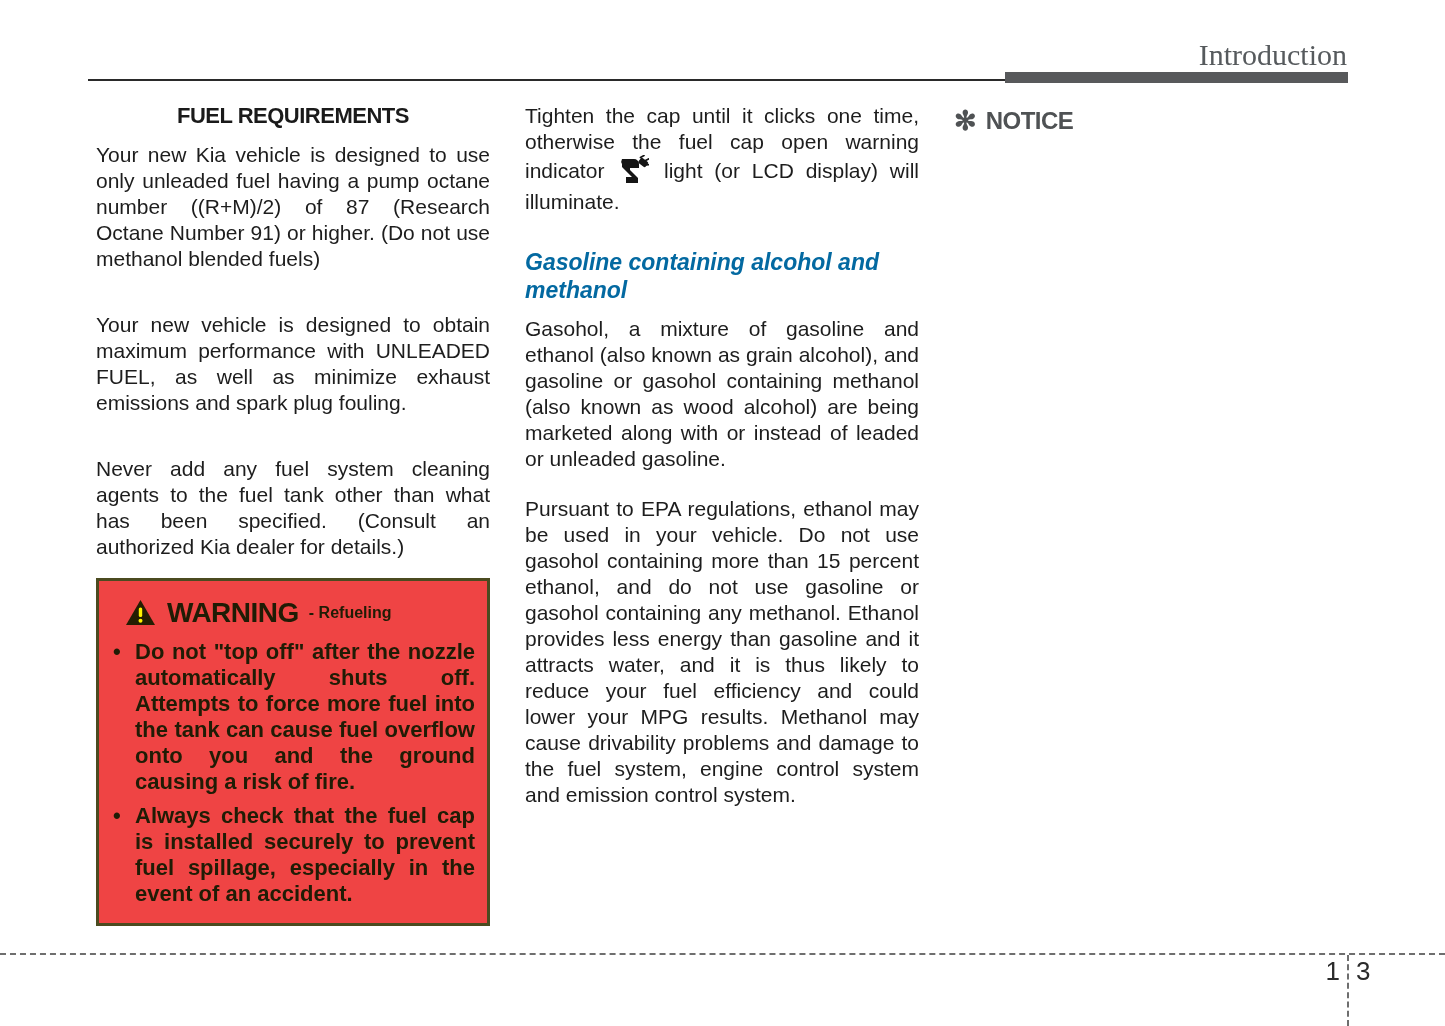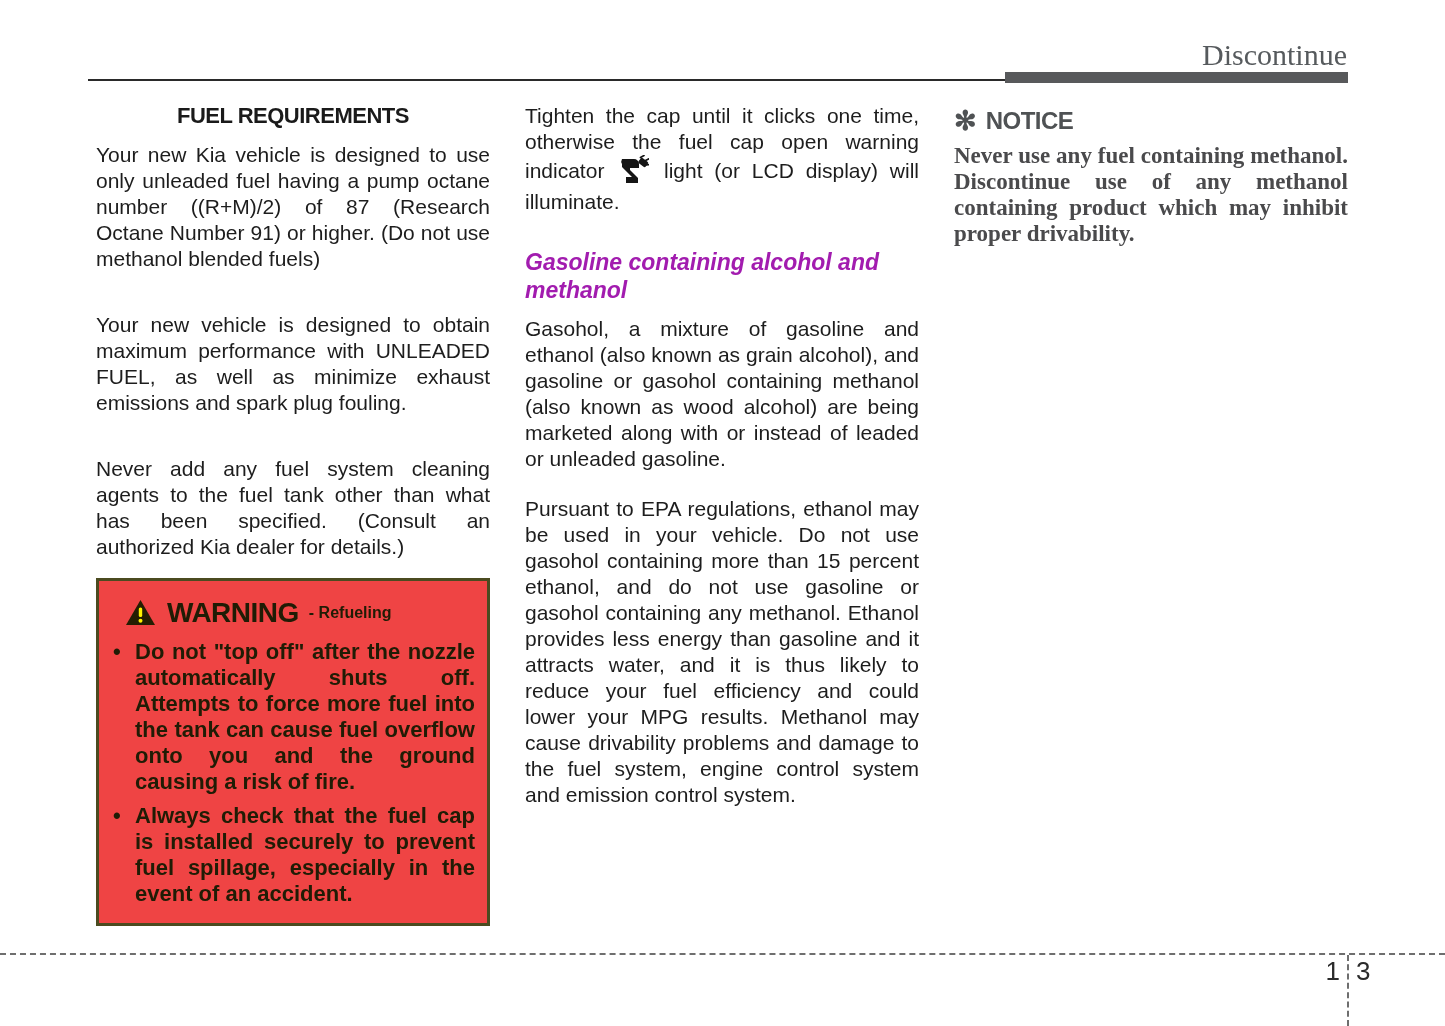--- a/index.html
+++ b/index.html
@@ -60,21 +60,21 @@
   .body-p.tight  { margin-bottom: 24px; }
   .body-p.mid    { margin-bottom: 33px; }
   .body-p.last   { margin-bottom: 18px; }
 
   .sub-heading {
     margin: 0 0 12px 0;
     font-size: 23px;
     line-height: 28px;
     font-weight: bold;
     font-style: italic;
-    color: #a21caf;
+    color: #0369a1;
   }
 
   
   .warning-box {
     border: 3px solid #4b4b20;
     background: #ef4444;
     padding: 14px 12px 16px 14px;
     color: #201c05;
   }
   .warning-title {
@@ -141,21 +141,21 @@
     position: absolute;
     top: 956px; left: 1356px;
     font-size: 26px; color: #2b2b2b;
   }
 </style>
 </head>
 <body>
 
 <div class="page">
 
-  <div class="header-title">Discontinue</div>
+  <div class="header-title">Introduction</div>
   <div class="rule-thin"></div>
   <div class="rule-thick"></div>
 
   <div class="columns">
 
     <div class="col">
       <h1 class="section-heading">FUEL REQUIREMENTS</h1>
       <p class="body-p">Your new Kia vehicle is designed to use only unleaded fuel having a pump octane number ((R+M)/2) of 87 (Research Octane Number 91) or higher. (Do not use methanol blended fuels)</p>
       <p class="body-p">Your new vehicle is designed to obtain maximum performance with UNLEADED FUEL, as well as minimize exhaust emissions and spark plug fouling.</p>
       <p class="body-p last">Never add any fuel system cleaning agents to the fuel tank other than what has been specified. (Consult an authorized Kia dealer for details.)</p>
@@ -200,21 +200,20 @@
       <h2 class="sub-heading">Gasoline containing alcohol and methanol</h2>
       <p class="body-p tight">Gasohol, a mixture of gasoline and ethanol (also known as grain alcohol), and gasoline or gasohol containing methanol (also known as wood alcohol) are being marketed along with or instead of leaded or unleaded gasoline.</p>
       <p class="body-p">Pursuant to EPA regulations, ethanol may be used in your vehicle. Do not use gasohol containing more than 15 percent ethanol, and do not use gasoline or gasohol containing any methanol. Ethanol provides less energy than gasoline and it attracts water, and it is thus likely to reduce your fuel efficiency and could lower your MPG results. Methanol may cause drivability problems and damage to the fuel system, engine control system and emission control system.</p>
     </div>
 
     <div class="col">
       <div class="notice-title-row">
         <span class="notice-ast">✻</span>
         <span class="notice-word">NOTICE</span>
       </div>
-      <p class="notice-body">Never use any fuel containing methanol. Discontinue use of any methanol containing product which may inhibit proper drivability.</p>
     </div>
 
   </div>
 
   <div class="dash-h"></div>
   <div class="dash-v"></div>
   <div class="pn-left">1</div>
   <div class="pn-right">3</div>
 
 </div>

